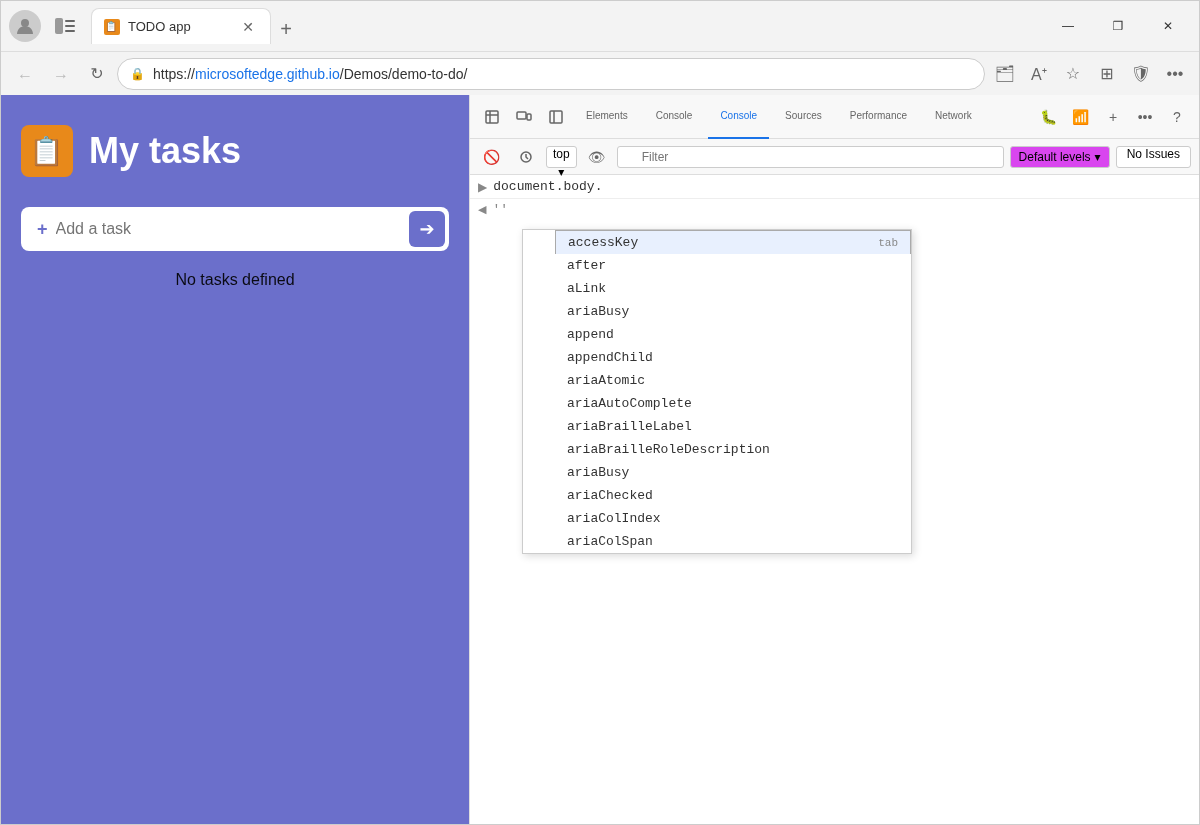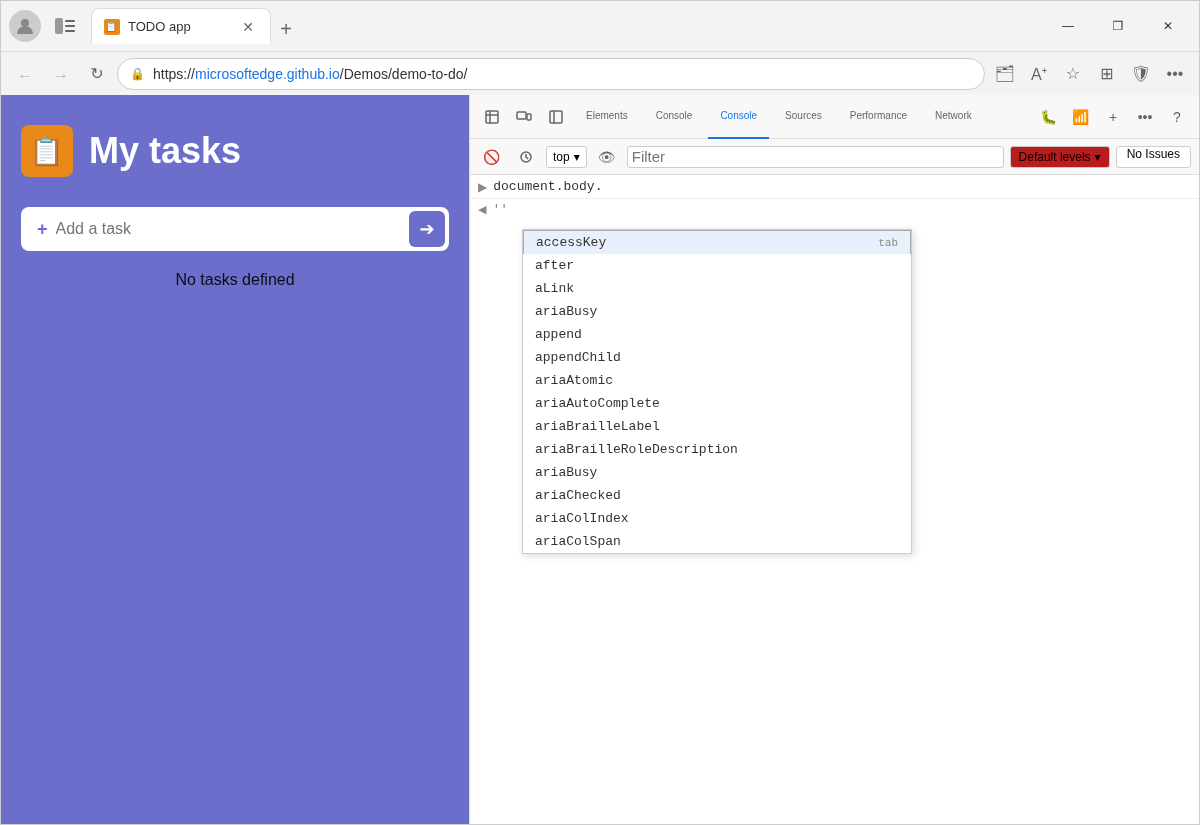--- a/index.html
+++ b/index.html
@@ -53,38 +53,38 @@
     
     .devtools-panel { flex: 1; background: white; display: flex; flex-direction: column; border-left: 1px solid #ddd; }
     .devtools-toolbar { height: 44px; background: #f8f8f8; border-bottom: 1px solid #ddd; display: flex; align-items: center; padding: 0 8px; gap: 4px; }
     .dt-icon { width: 28px; height: 28px; display: flex; align-items: center; justify-content: center; cursor: pointer; border-radius: 4px; color: #666; font-size: 14px; }
     .dt-tab { height: 44px; display: flex; align-items: center; padding: 0 12px; cursor: pointer; font-size: 10px; color: #666; border-bottom: 2px solid transparent; }
     .dt-tab.active { color: #1a73e8; border-bottom: 2px solid #1a73e8; }
     .dt-spacer { flex: 1; }
 
     
     .console-toolbar { height: 36px; background: #f8f8f8; border-bottom: 1px solid #ddd; display: flex; align-items: center; padding: 0 8px; gap: 6px; }
-    .console-select-btn { height: 22px; padding: 0 6px; background: white; border: 1px solid #ccc; border-radius: 3px; display: flex; align-items: center; gap: 4px; font-size: 12px; cursor: pointer; }
-    .filter-input { flex: 1; height: 22px; border: 1px solid #ccc; border-radius: 3px; padding: 0 4px; font-size: 15px; background: white; }
-    .log-level-btn { height: 22px; padding: 0 8px; background: #b91c1c; border: 1px solid #ccc; border-radius: 3px; font-size: 12px; cursor: pointer; display: flex; align-items: center; gap: 4px; }
+    .console-select-btn { height: 22px; padding: 0 6px; background: white; border: 1px solid #ccc; border-radius: 3px; display: flex; align-items: center; gap: 4px; font-size: 12px; cursor: pointer; flex-direction: column; }
+    .filter-input { flex: 1; height: 22px; border: 1px solid #ccc; border-radius: 3px; padding: 0 24px; font-size: 12px; background: white; }
+    .log-level-btn { height: 22px; padding: 0 8px; background: #d946ef; border: 1px solid #ccc; border-radius: 3px; font-size: 12px; cursor: pointer; display: flex; align-items: center; gap: 4px; }
     .no-issues-btn { height: 22px; padding: 0 10px; background: white; border: 1px solid #ccc; border-radius: 3px; font-size: 12px; cursor: pointer; }
 
     
     .console-content { flex: 1; display: flex; flex-direction: column; overflow: hidden; position: relative; }
     .console-input-line { display: flex; align-items: center; padding: 4px 8px; border-bottom: 1px solid #eee; gap: 6px; }
     .console-prompt { color: #888; font-size: 12px; }
     .console-input-text { font-family: 'Consolas', 'Courier New', monospace; font-size: 13px; color: #333; flex: 1; }
     .console-output-line { display: flex; align-items: center; padding: 3px 8px; gap: 6px; }
     .console-arrow { color: #888; font-size: 11px; }
     .console-output-text { font-family: 'Consolas', 'Courier New', monospace; font-size: 13px; color: #888; }
 
     
     .autocomplete-dropdown { position: absolute; top: 54px; left: 52px; width: 390px; background: white; border: 1px solid #ccc; box-shadow: 2px 2px 8px rgba(0,0,0,0.15); z-index: 100; }
     .autocomplete-list { list-style: none; max-height: 400px; overflow-y: auto; }
-    .autocomplete-item { padding: 4px 12px; font-family: 'Consolas', 'Courier New', monospace; font-size: 13px; cursor: pointer; display: flex; align-items: center; justify-content: space-between; color: #333; }
+    .autocomplete-item { padding: 4px 12px; font-family: 'Consolas', 'Courier New', monospace; font-size: 13px; cursor: pointer; display: flex; align-items: center; justify-content: space-between; color: #333; margin-left: 32px; }
     .autocomplete-item.first { background: #e8f0fe; border-top: 1px solid #aaa; border-left: 1px solid #aaa; border-right: 1px solid #aaa; }
     .autocomplete-tab-hint { color: #888; font-size: 11px; }
   </style>
 </head>
 <body>
 
 <div class="browser-window">
 
   <div class="title-bar">
     <div class="title-bar-left">

